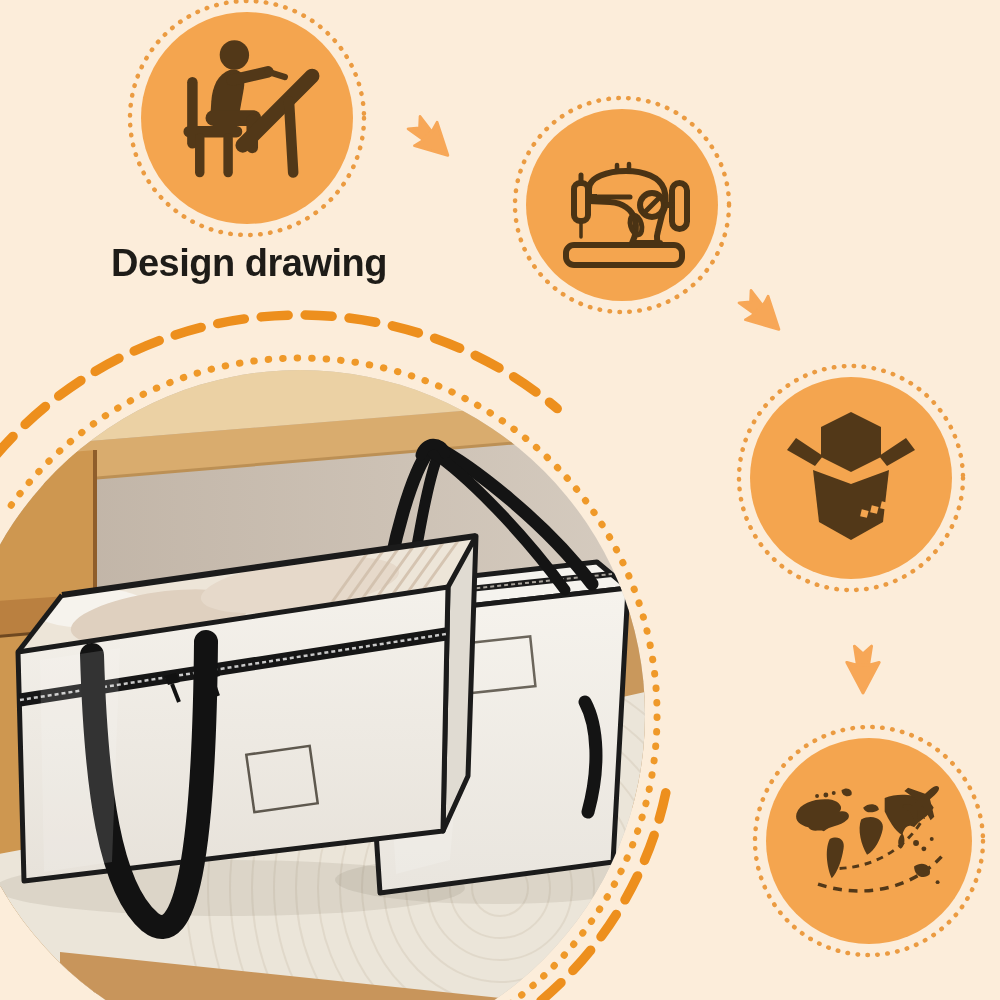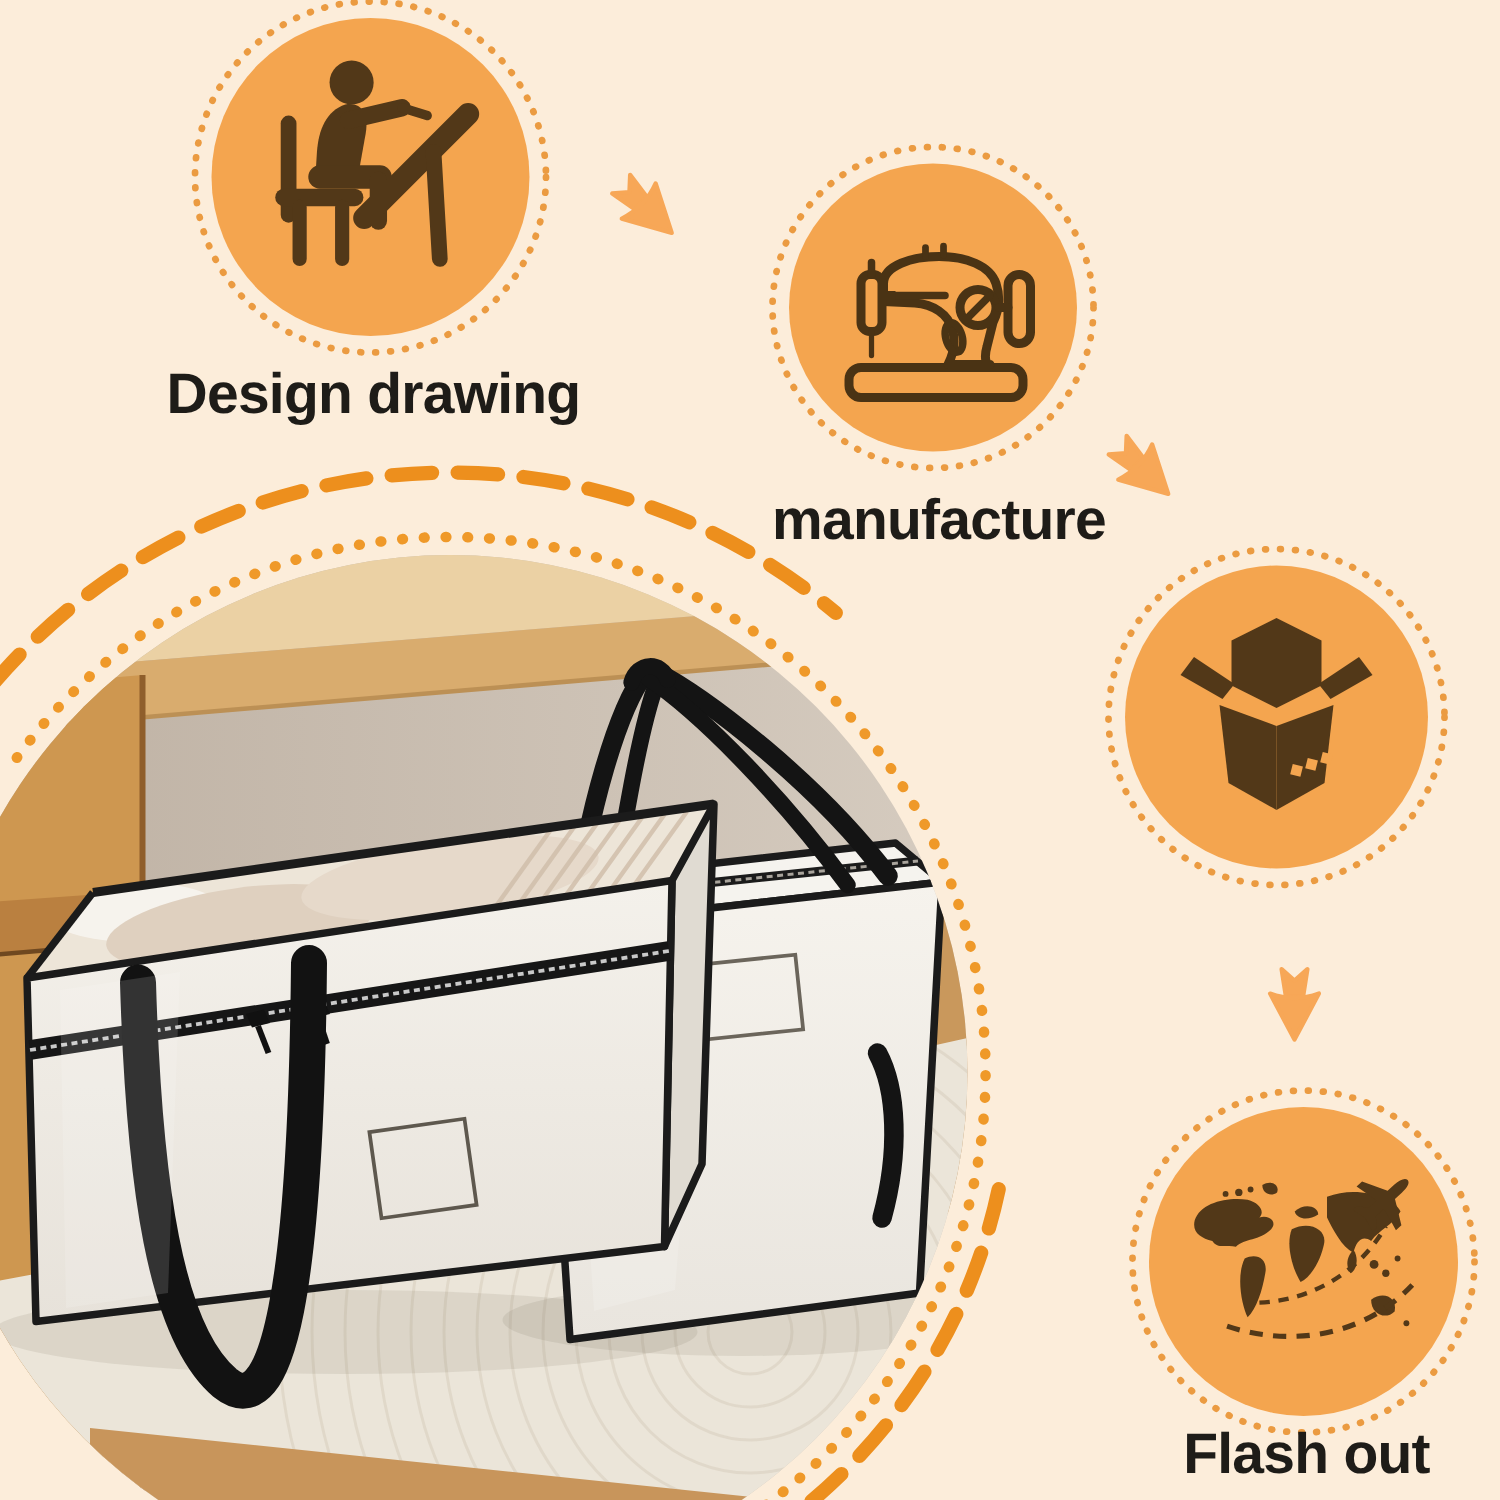--- a/index.html
+++ b/index.html
@@ -197,21 +197,20 @@
       <rect x="-32" y="-11" width="7" height="6" fill="#4A3314" stroke="none"></rect>
       <circle cx="30" cy="0" r="12"></circle>
       <path d="M22,8 L38,-8" stroke-width="5"></path>
       <ellipse cx="14" cy="20" rx="5.5" ry="10" transform="rotate(-15,14,20)" stroke-width="5"></ellipse>
       <path d="M-5,-40 L-5,-34" stroke-width="4.5"></path>
       <path d="M7,-41 L7,-35" stroke-width="4.5"></path>
       <rect x="50" y="-22" width="15" height="46" rx="7.5"></rect>
       <path d="M44,0 L50,0" stroke-width="6"></path>
     </g>
   </svg>
-  <div class="step-label" style="left:626px;top:328px">manufacture</div>
 
   <svg class="arrow a-rot45" style="left:734px;top:292px" width="58" height="44" viewBox="0 0 60 46">
     <g fill="#F7A757" stroke="#F7A757" stroke-width="3" stroke-linejoin="round">
       <path d="M4,14 L23,17 L23,29 L4,32 L12,23 Z"></path>
       <path d="M21,6 L53,23 L21,40 C25,29 25,17 21,6 Z"></path>
     </g>
   </svg>
 
   <svg class="badge" style="left:731px;top:358px" width="240" height="240" viewBox="-120 -120 240 240">
     <circle r="112" fill="none" stroke="#EB9B41" stroke-width="4.5" stroke-dasharray="0.5 9.5" stroke-linecap="round"></circle>
@@ -258,15 +257,14 @@
       <circle cx="70" cy="42" r="2"></circle>
       <g fill="none" stroke="#523818">
         <path d="M-52,44 C-10,58 40,52 74,16" stroke-width="3.5" stroke-dasharray="9 7"></path>
         <path d="M-30,28 C10,26 40,4 56,-24" stroke-width="3" stroke-dasharray="7 6"></path>
       </g>
       <g transform="translate(56,-42) rotate(48) scale(1.25)">
         <path d="M0,-16 C2,-16 3,-13 3,-9 L3,-4 L16,3 L16,7 L3,4 L3,10 L8,14 L8,17 L0,15 L-8,17 L-8,14 L-3,10 L-3,4 L-16,7 L-16,3 L-3,-4 L-3,-9 C-3,-13 -2,-16 0,-16 Z"></path>
       </g>
     </g>
   </svg>
-  <div class="step-label" style="left:871px;top:951px">Flash out</div>
 
 </div>
 
 </body></html>

